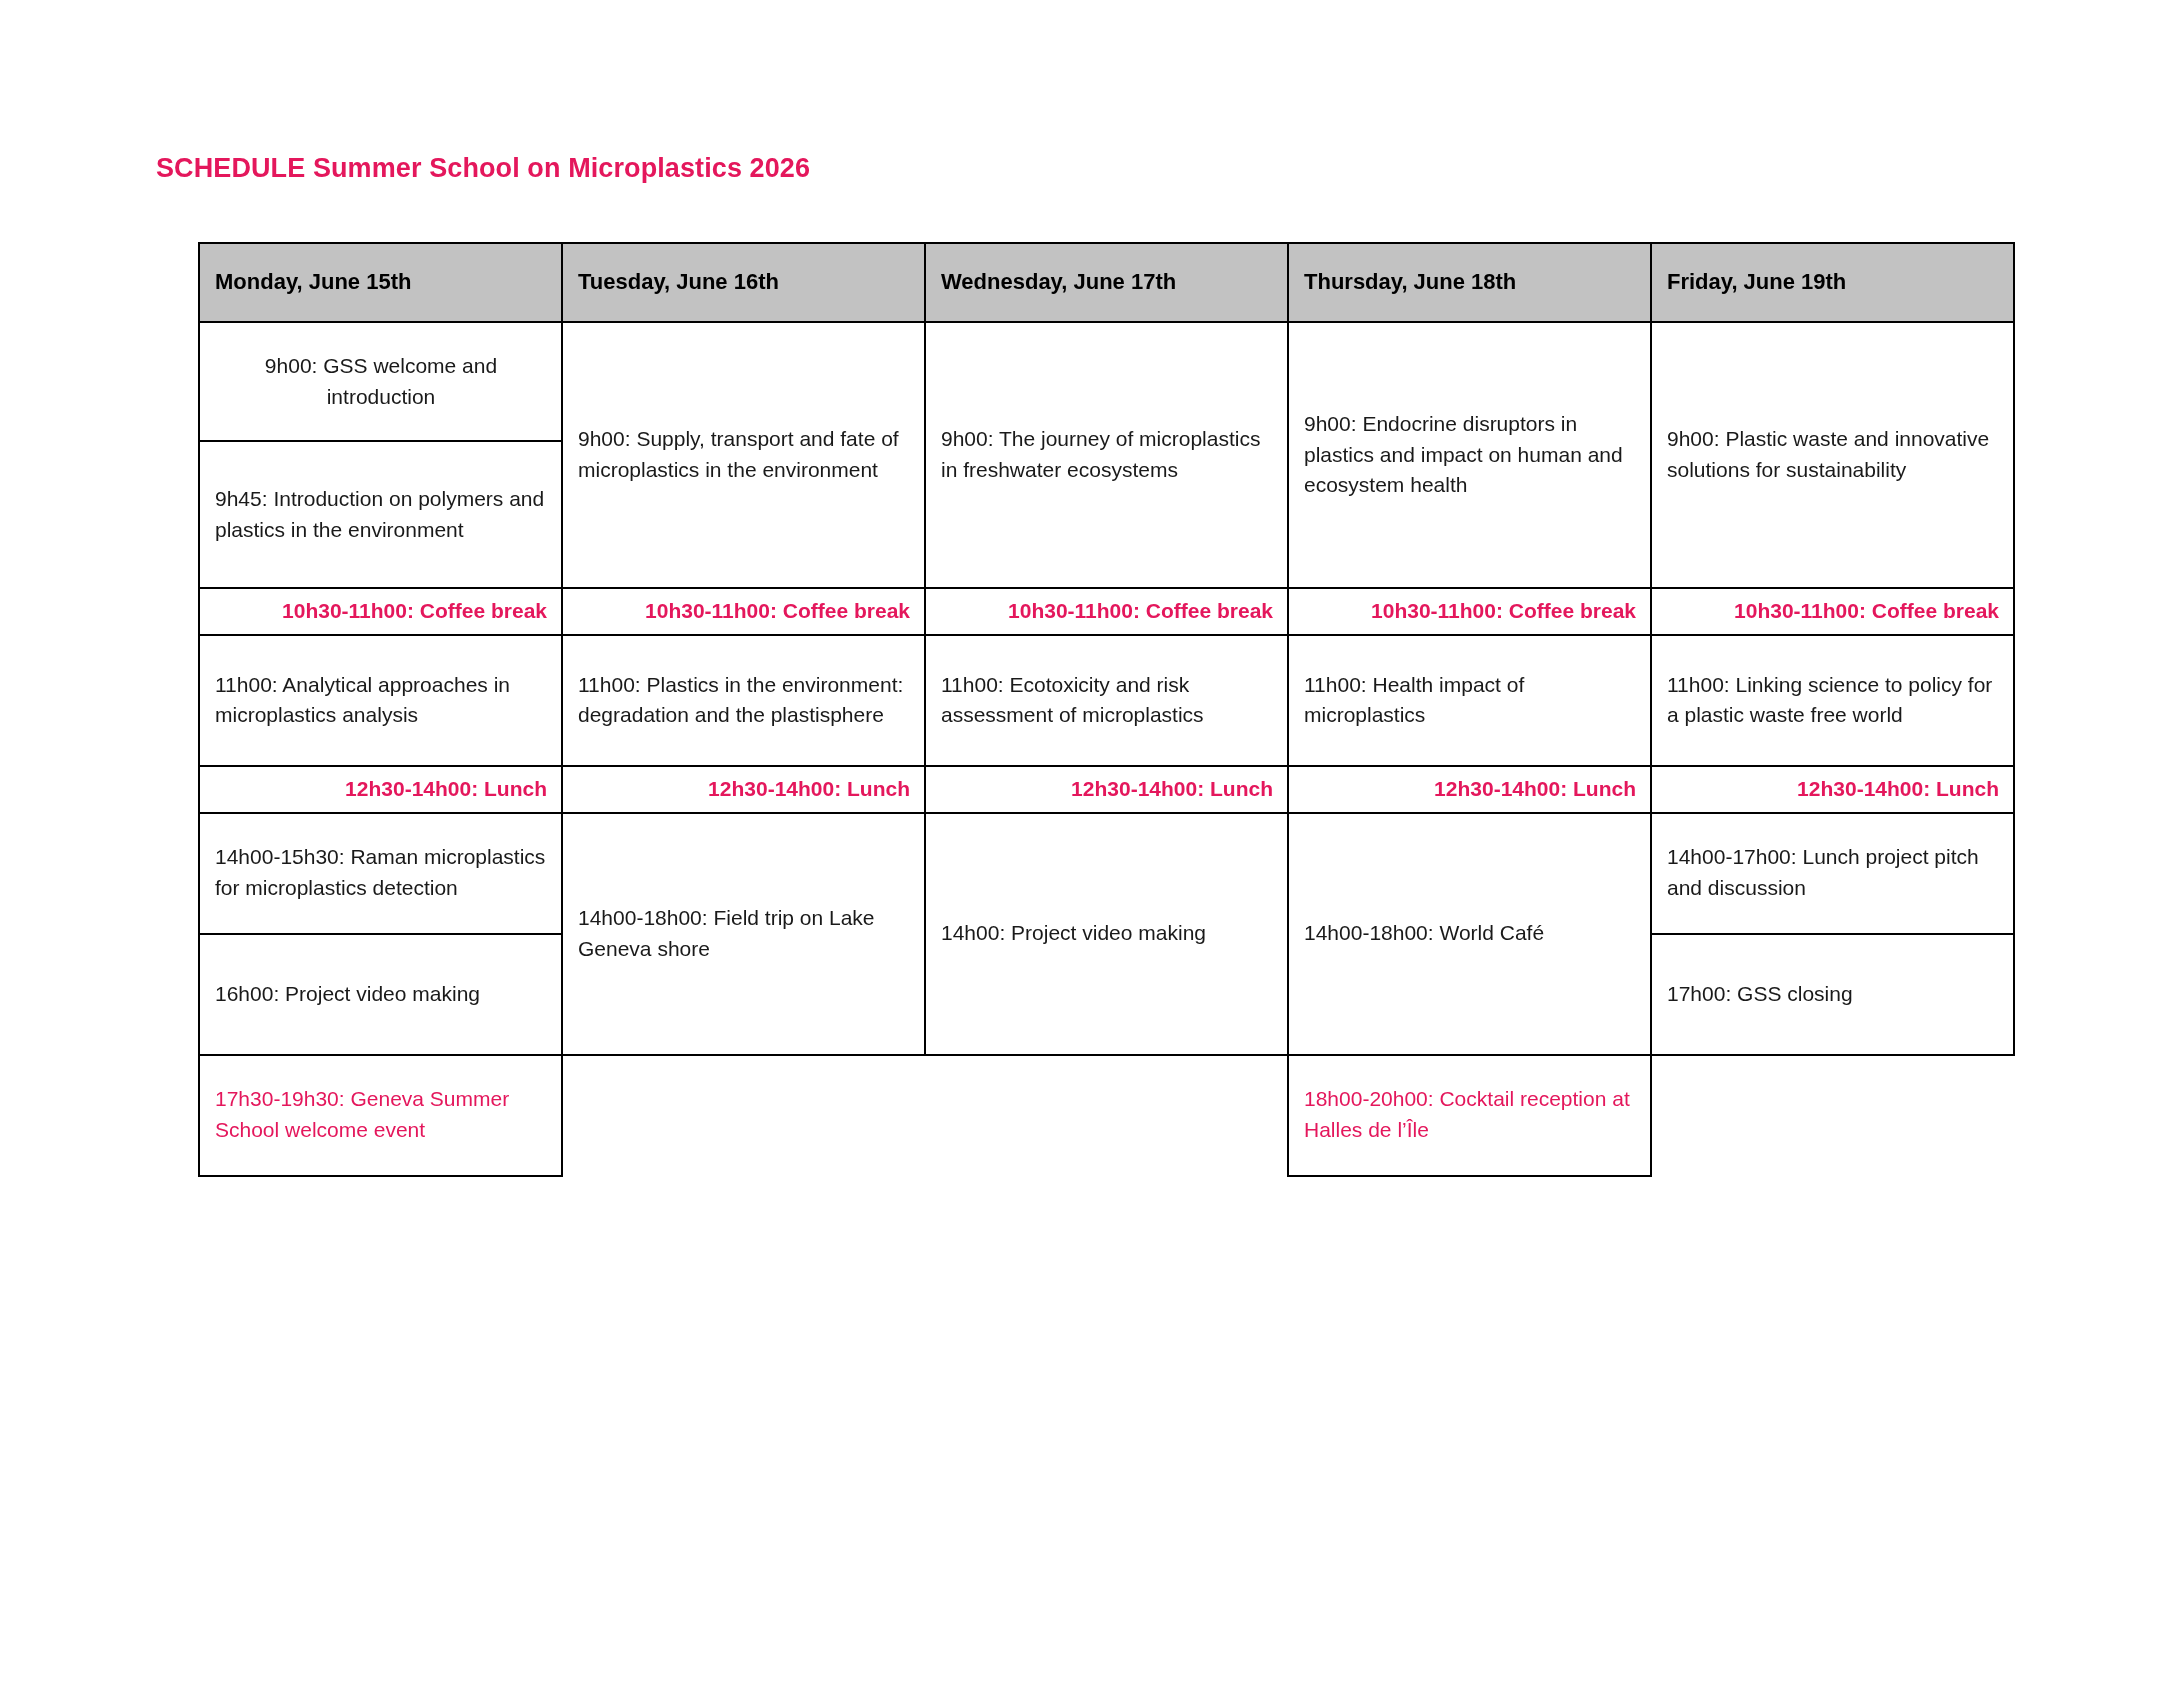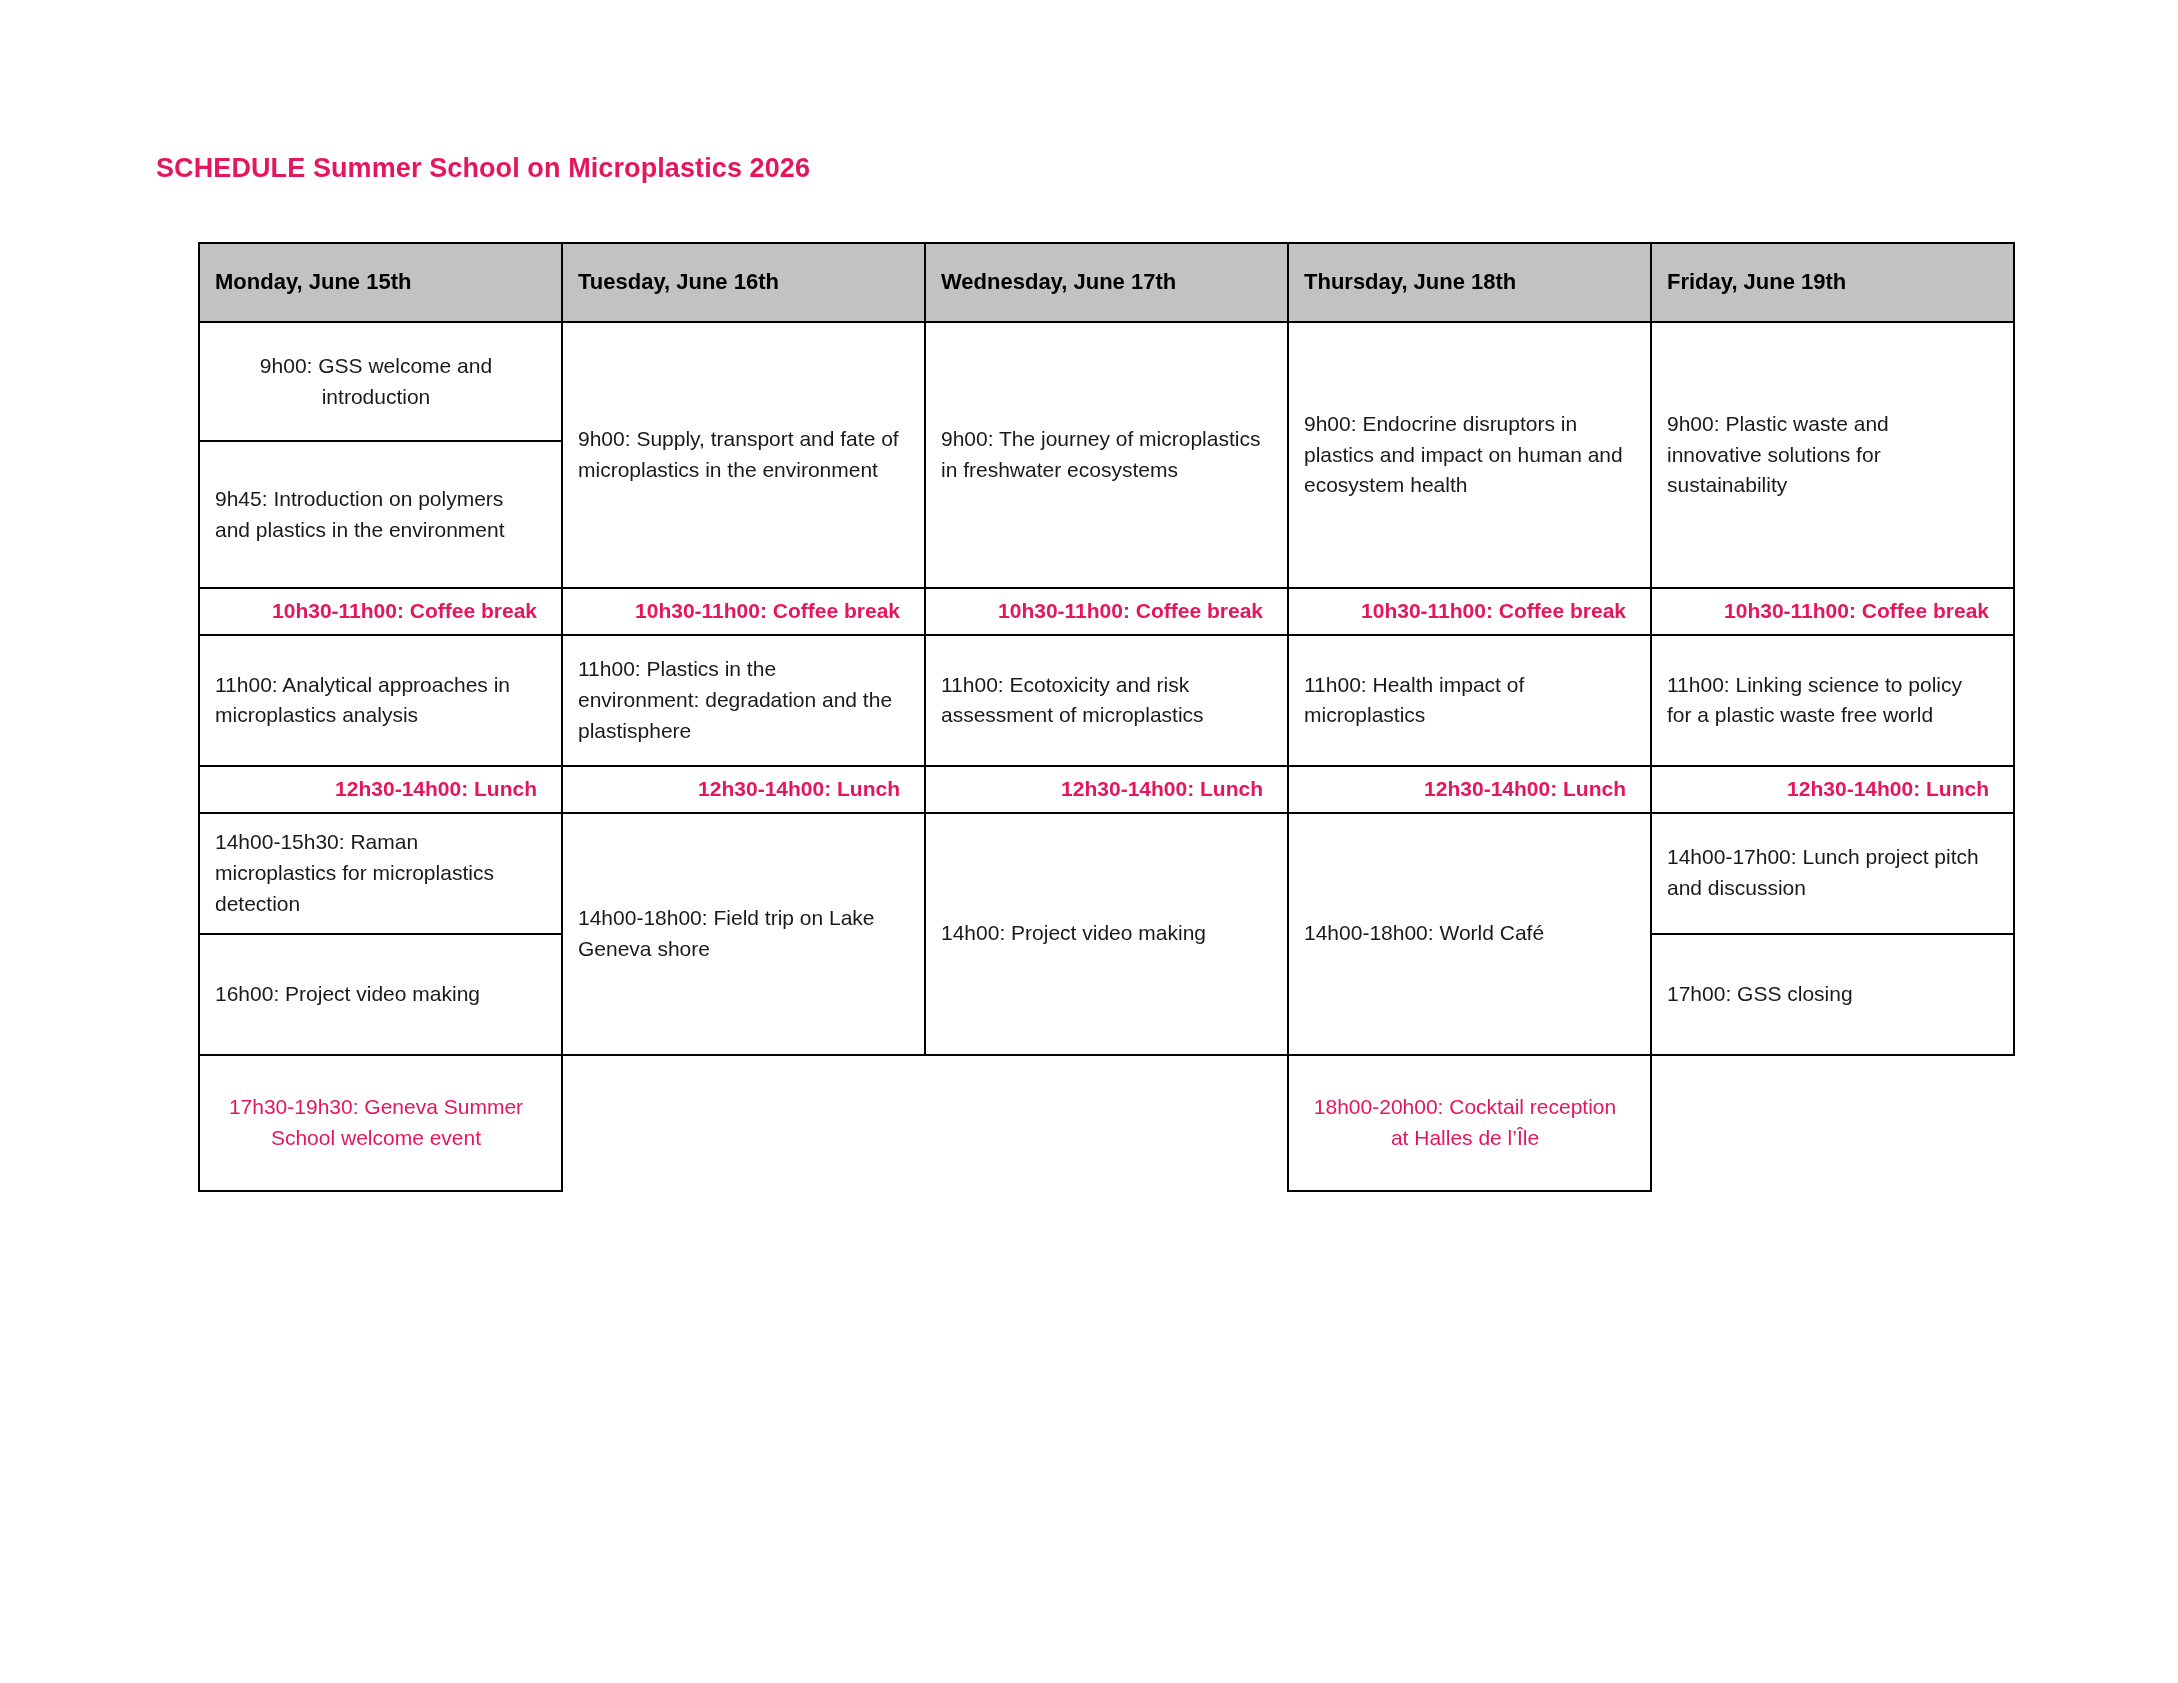--- a/index.html
+++ b/index.html
@@ -38,21 +38,21 @@
     border-collapse: collapse;
     table-layout: fixed;
     width: 1817px;
   }
   .schedule-table col { width: 363px; }
 
   .schedule-table td,
   .schedule-table th {
     border: 2px solid #000000;
     vertical-align: middle;
-    padding: 12px 24px 12px 15px;
+    padding: 12px 14px 12px 15px;
     font-size: 21px;
     line-height: 1.47;
     color: #1a1a1a;
     box-sizing: border-box;
     text-align: left;
     word-wrap: break-word;
     background: #ffffff;
     margin-left: 44px;
   }
   .schedule-table th.day-header {
@@ -82,21 +82,21 @@
   td.blank-cell {
     border: none;
     background: transparent;
   }
   td.r-morning   { height: 238px; }
   td.r-morning-a { height: 119px; text-align: center; }
   td.r-morning-b { height: 147px; }
   td.r-session   { height: 131px; }
   td.r-afternoon-a { height: 121px; }
   td.r-afternoon-b { height: 121px; }
-  td.r-evening   { height: 136px; text-align: center; }
+  td.r-evening   { height: 121px; }
 </style>
 </head>
 <body>
 
 <div class="page">
 
   <div class="doc-title">SCHEDULE Summer School on Microplastics 2026</div>
 
   <table class="schedule-table">
     <colgroup>

